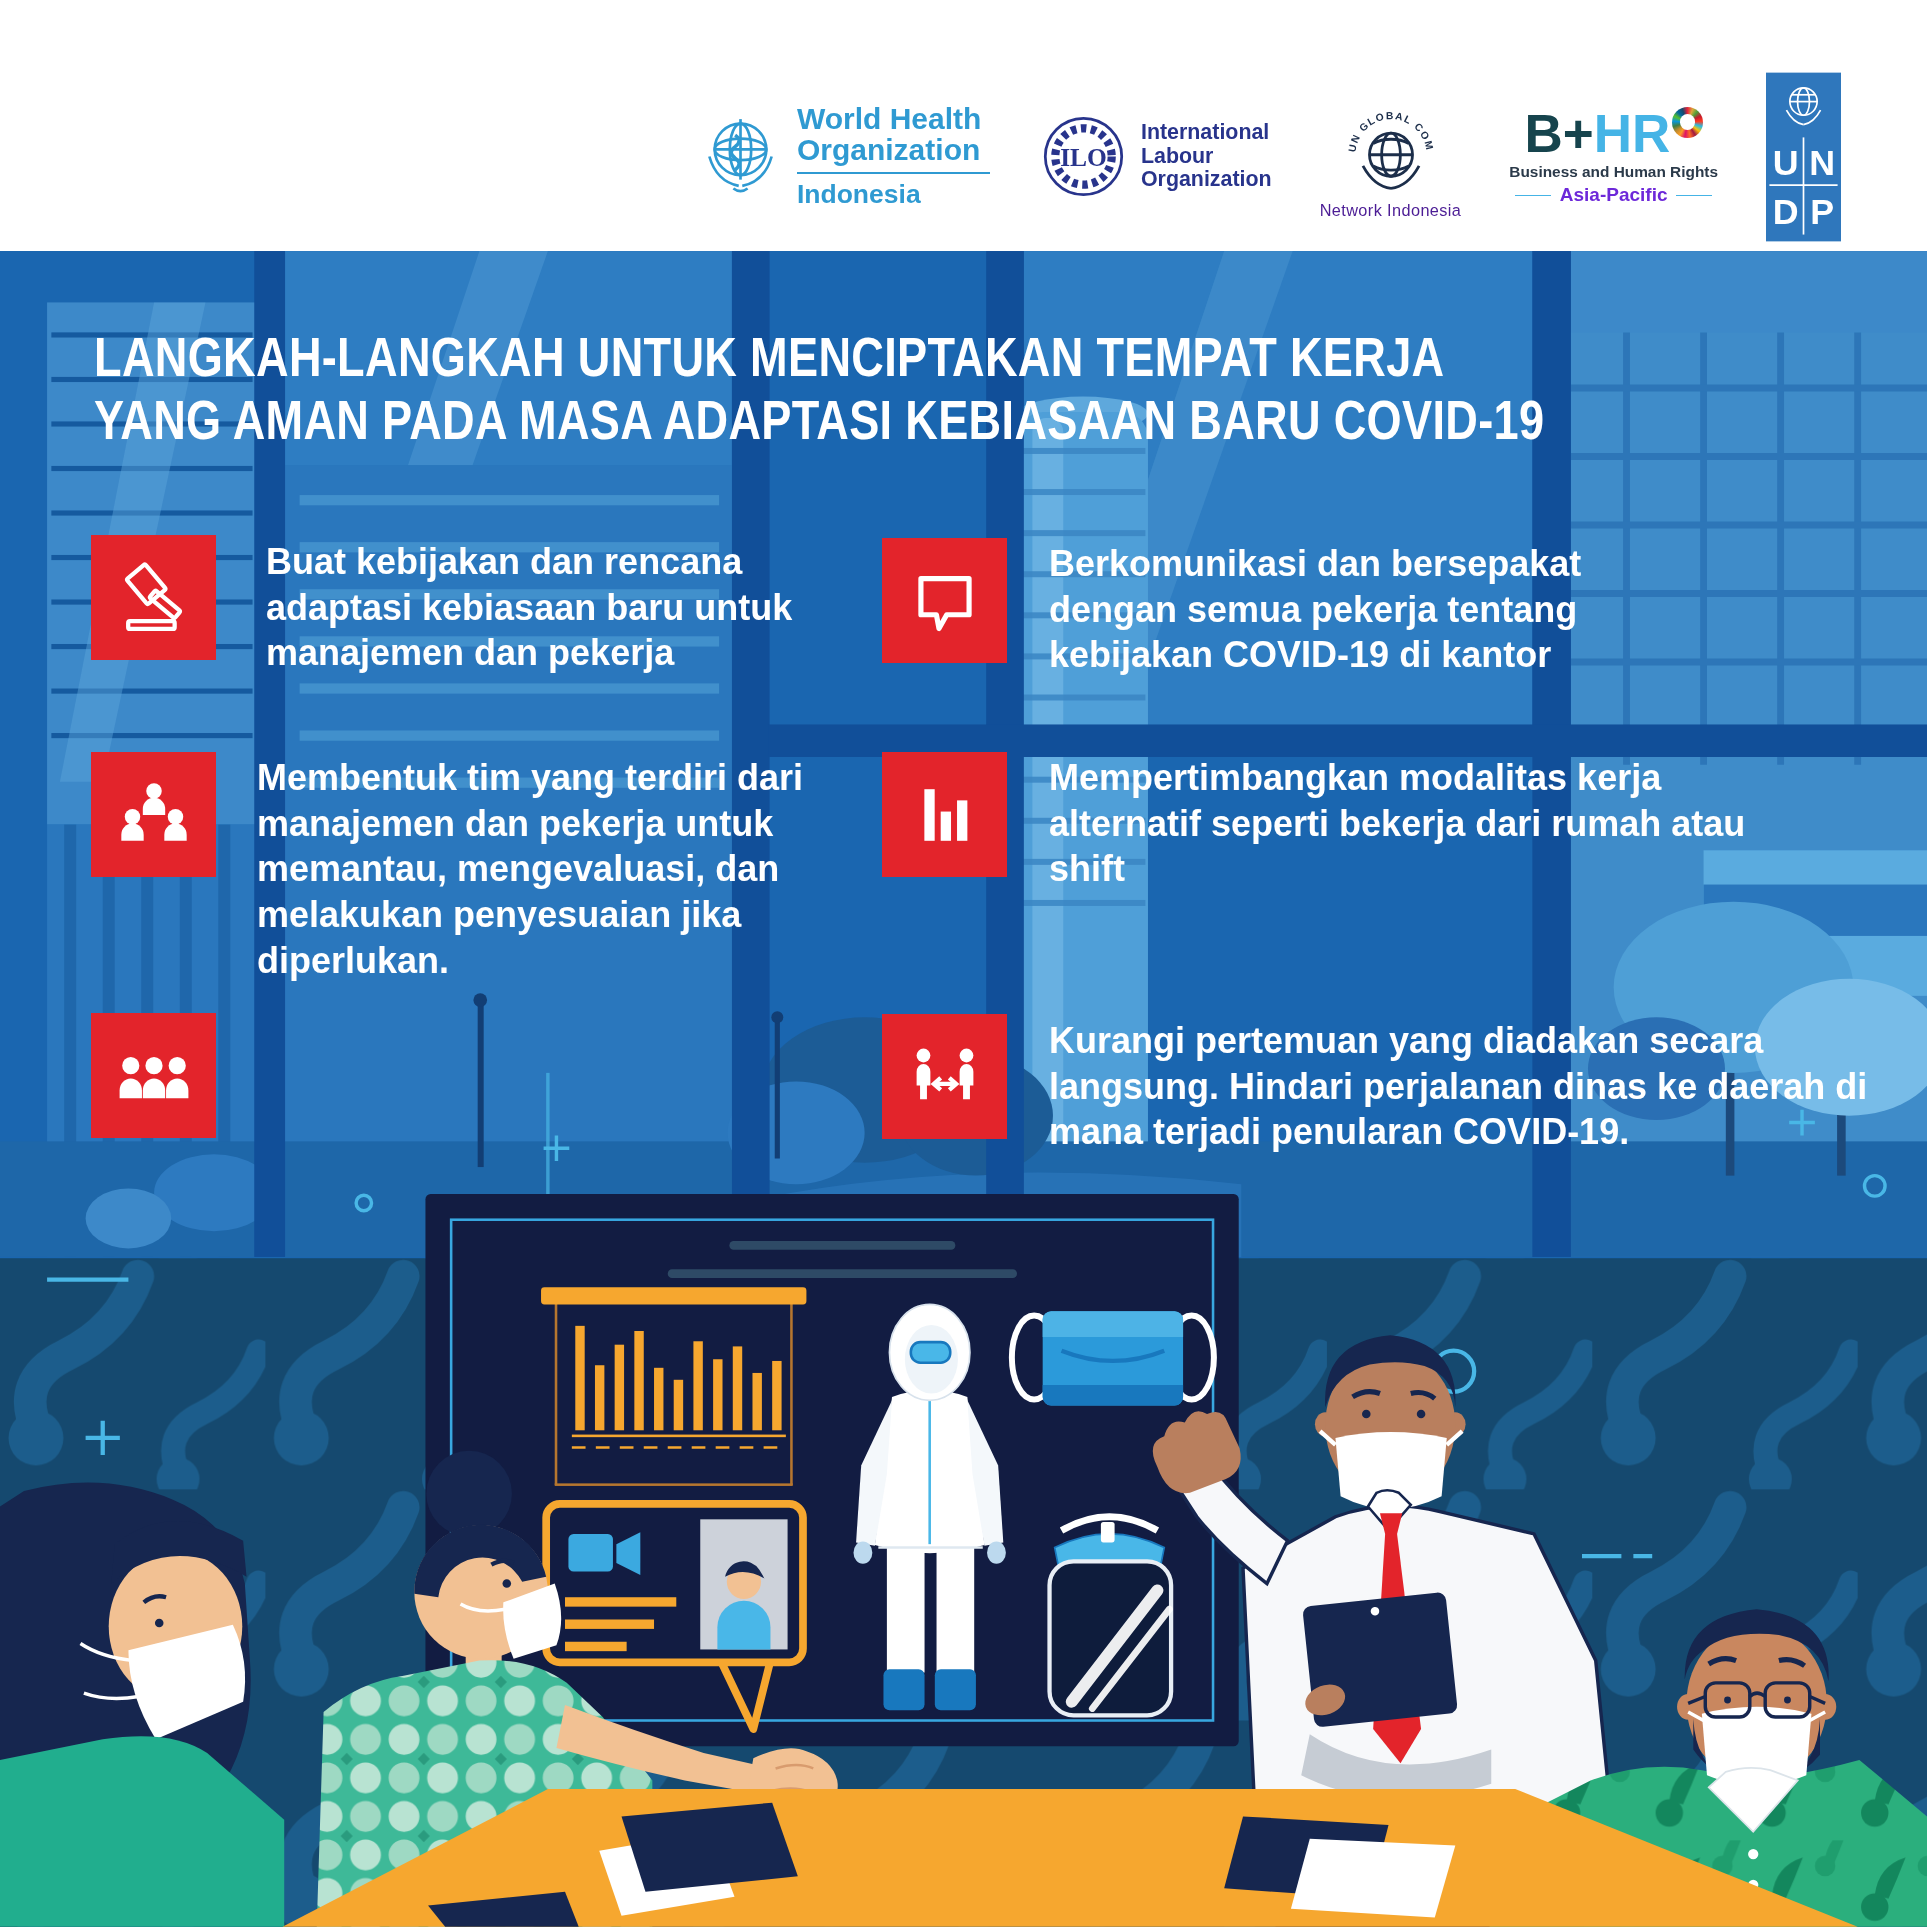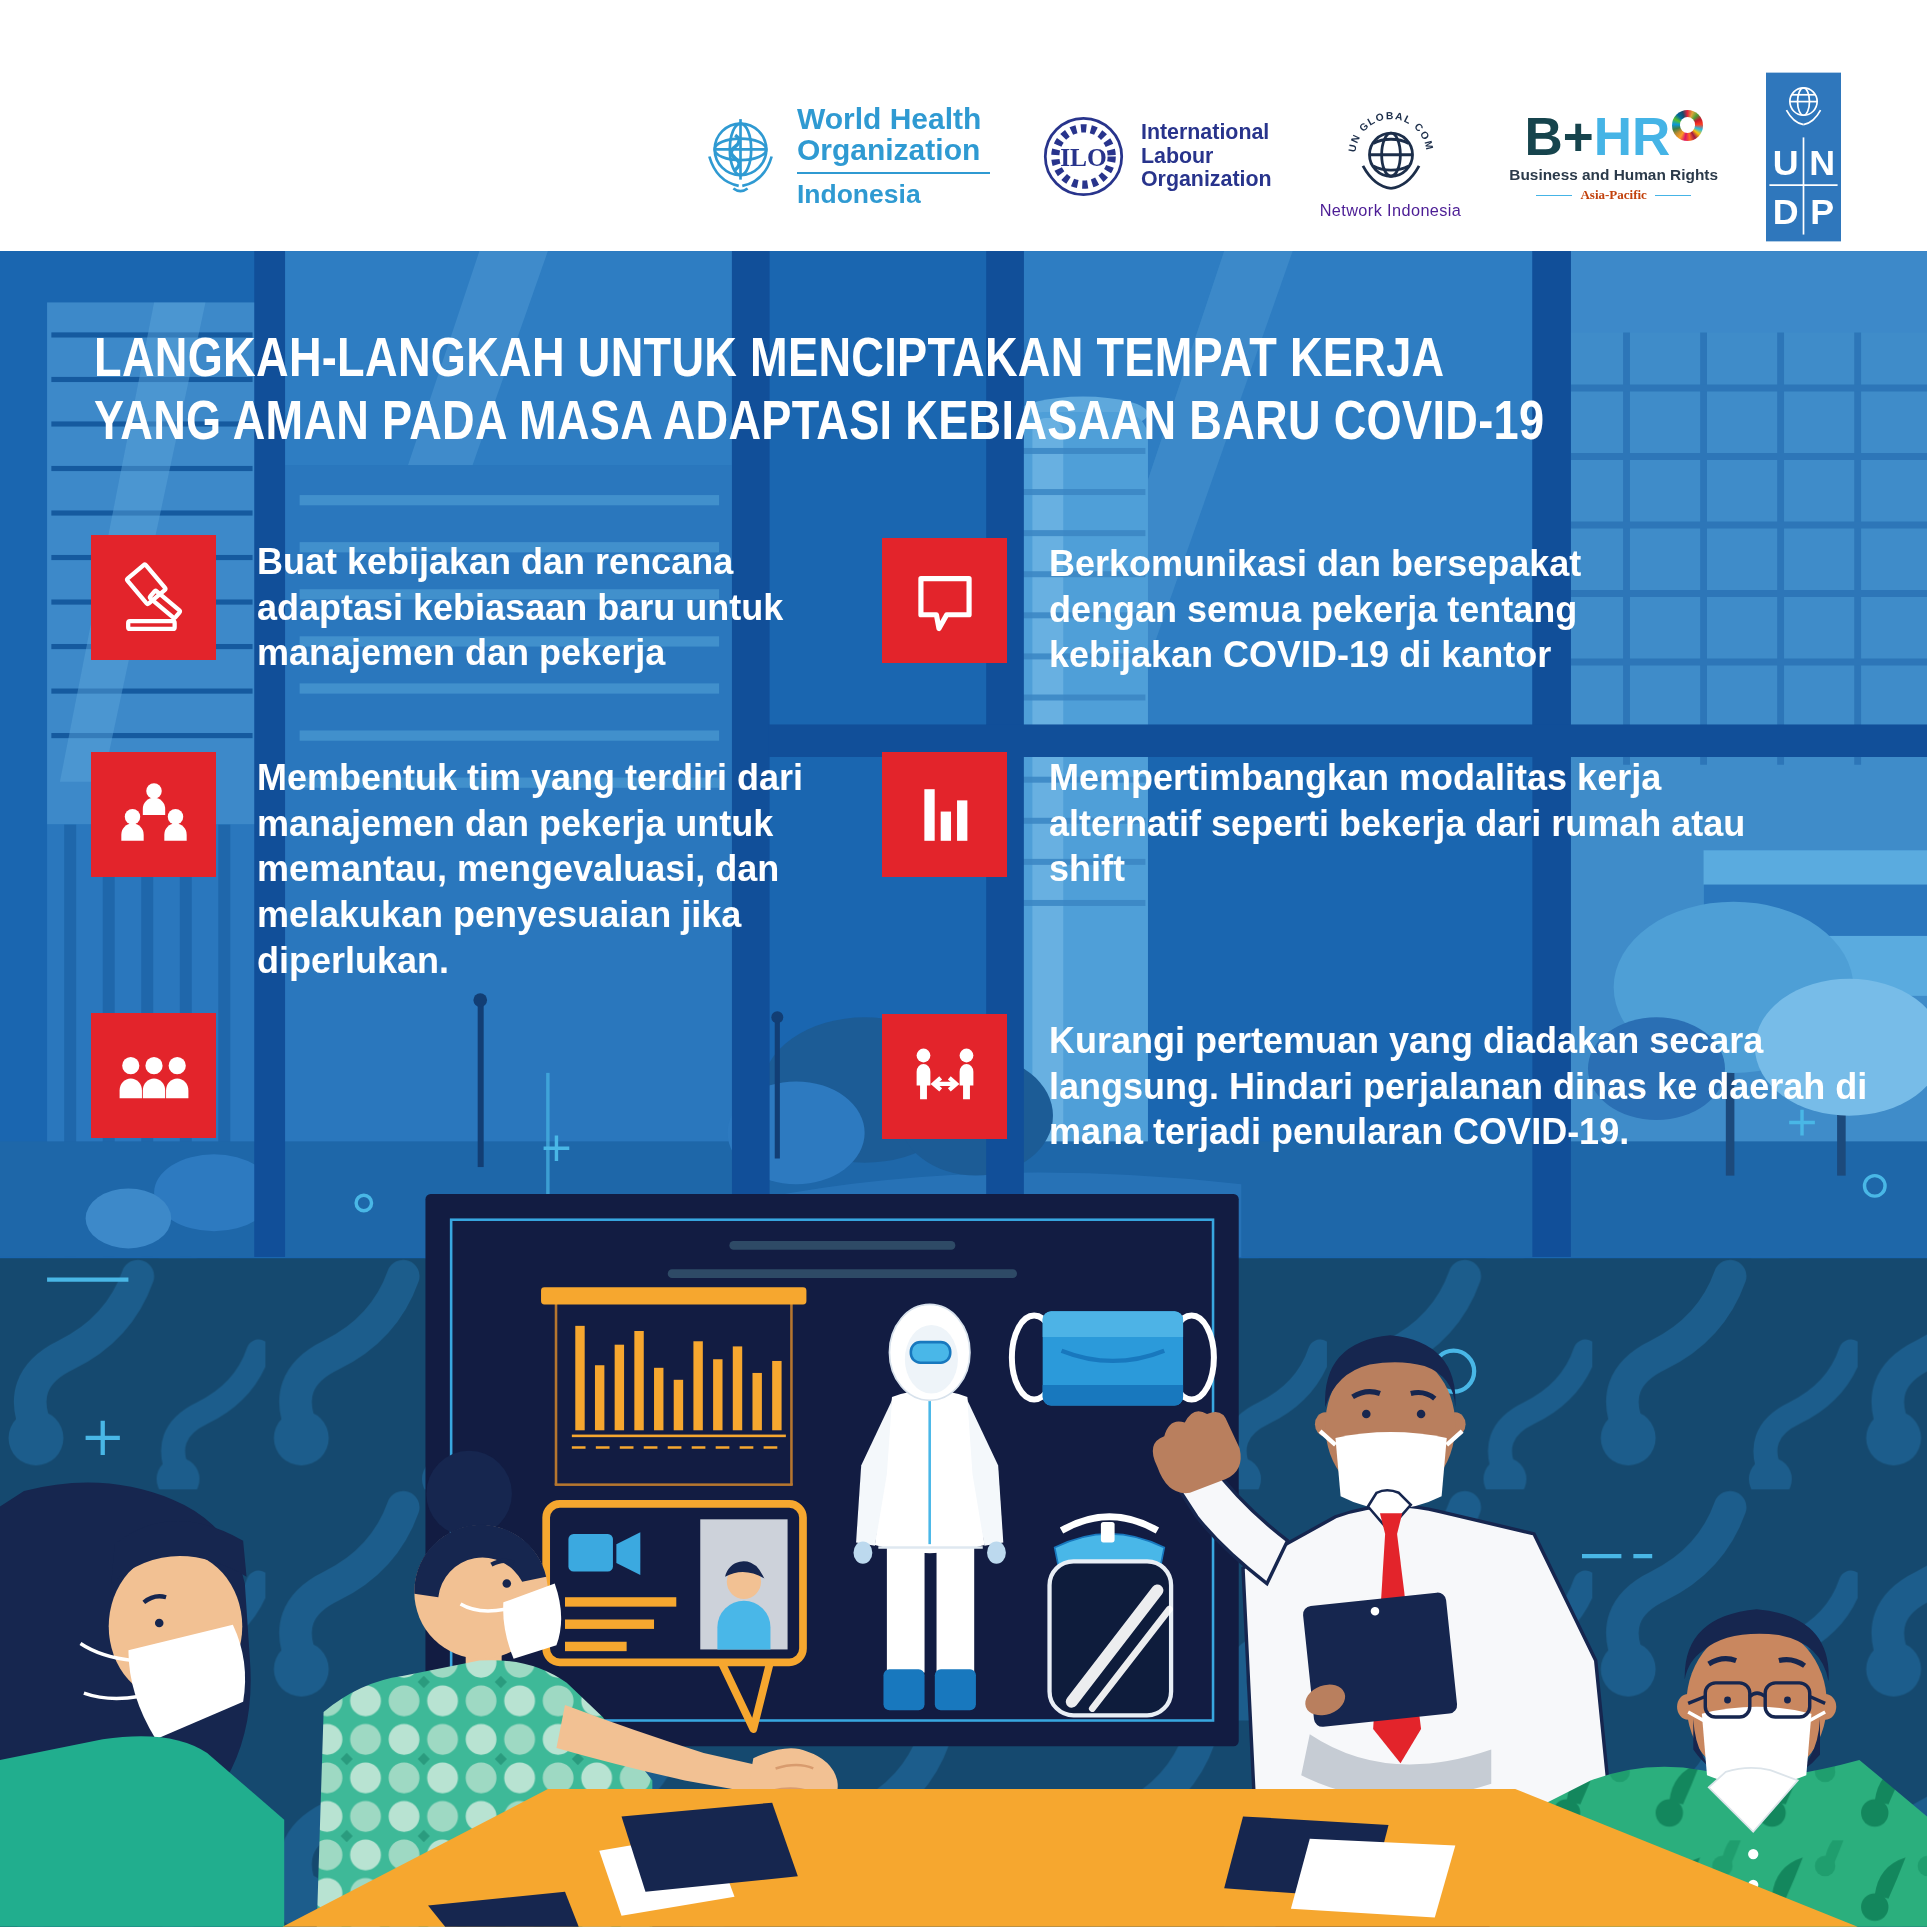--- a/index.html
+++ b/index.html
@@ -16,21 +16,21 @@
   .ungc{flex-direction:column;gap:1.7px;align-items:center;}
   .ungc-sub{font-size:16.3px;color:#4c1d95;letter-spacing:0.4px;margin-top:6px;}
   .bhr{flex-direction:column;gap:3.4px;align-items:center;}
   .bhr-top{display:flex;align-items:flex-start;line-height:1;}
   .bhr-b,.bhr-plus{font-size:53px;font-weight:bold;color:#16444d;}
   .bhr-hr{font-size:53px;font-weight:bold;color:#45b4e6;}
   .sdg-ring{width:31px;height:31px;border-radius:50%;position:relative;margin-left:1.7px;
             background:conic-gradient(#e5243b,#dda63a,#4c9f38,#c5192d,#ff3a21,#26bde2,#fcc30b,#a21942,#fd6925,#dd1367,#fd9d24,#bf8b2e,#3f7e44,#0a97d9,#56c02b,#00689d,#19486a,#e5243b);}
   .sdg-ring::after{content:"";position:absolute;inset:7.7px;background:#fff;border-radius:50%;}
   .bhr-sub{font-size:15.4px;font-weight:bold;color:#2b3a4a;}
-  .bhr-region{font-size:13px;font-weight:bold;color:#c2410c;display:flex;align-items:center;gap:8.6px;font-family:Liberation Serif, serif;}
+  .bhr-region{font-size:19px;font-weight:bold;color:#6d28d9;display:flex;align-items:center;gap:8.6px;}
   .bhr-region::before,.bhr-region::after{content:"";width:36px;height:1.7px;background:#45b4e6;}
   
   .windows-svg{position:absolute;top:251px;left:0;}
   .title{position:absolute;top:318px;left:86px;color:#fff;font-weight:bold;}
   .title div{font-size:55px;line-height:63px;transform:scaleX(.82);transform-origin:0 50%;white-space:nowrap;letter-spacing:0.4px;}
   .step-icon{position:absolute;width:125px;height:125px;background:#e3242b;display:flex;align-items:center;justify-content:center;}
   .step-text{position:absolute;color:#fff;font-weight:bold;font-size:36px;line-height:1.27;}
   
   .batik-svg,.scene-svg{position:absolute;left:0;}
   .batik-svg{top:1258px;}
@@ -261,21 +261,21 @@
 
   <div class="step-icon" style="top:535px;left:91px">
     <svg width="86" height="86" viewBox="0 0 100 100">
       <g fill="none" stroke="#fff" stroke-width="5" stroke-linejoin="round">
         <rect x="27" y="15" width="28" height="38" rx="2" transform="rotate(-40 41 34)"></rect>
         <rect x="44" y="52" width="38" height="11" rx="2" transform="rotate(40 63 57)"></rect>
         <rect x="20" y="77" width="54" height="9" rx="2"></rect>
       </g>
     </svg>
   </div>
-  <div class="step-text" style="top:539px;left:257px;max-width:591px">Buat kebijakan dan rencana adaptasi kebiasaan baru untuk manajemen dan pekerja</div>
+  <div class="step-text" style="top:539px;left:266px;max-width:591px">Buat kebijakan dan rencana adaptasi kebiasaan baru untuk manajemen dan pekerja</div>
 
   <div class="step-icon" style="top:752px;left:91px">
     <svg width="86" height="86" viewBox="0 0 100 100">
       <g fill="#fff">
         <circle cx="50" cy="22" r="9"></circle>
           <path d="M37,50 v-7 a13,13 0 0 1 26,0 v7 z"></path>
         <circle cx="25" cy="52" r="9"></circle>
           <path d="M12,80 v-7 a13,13 0 0 1 26,0 v7 z"></path>
         <circle cx="75" cy="52" r="9"></circle>
           <path d="M62,80 v-7 a13,13 0 0 1 26,0 v7 z"></path>

